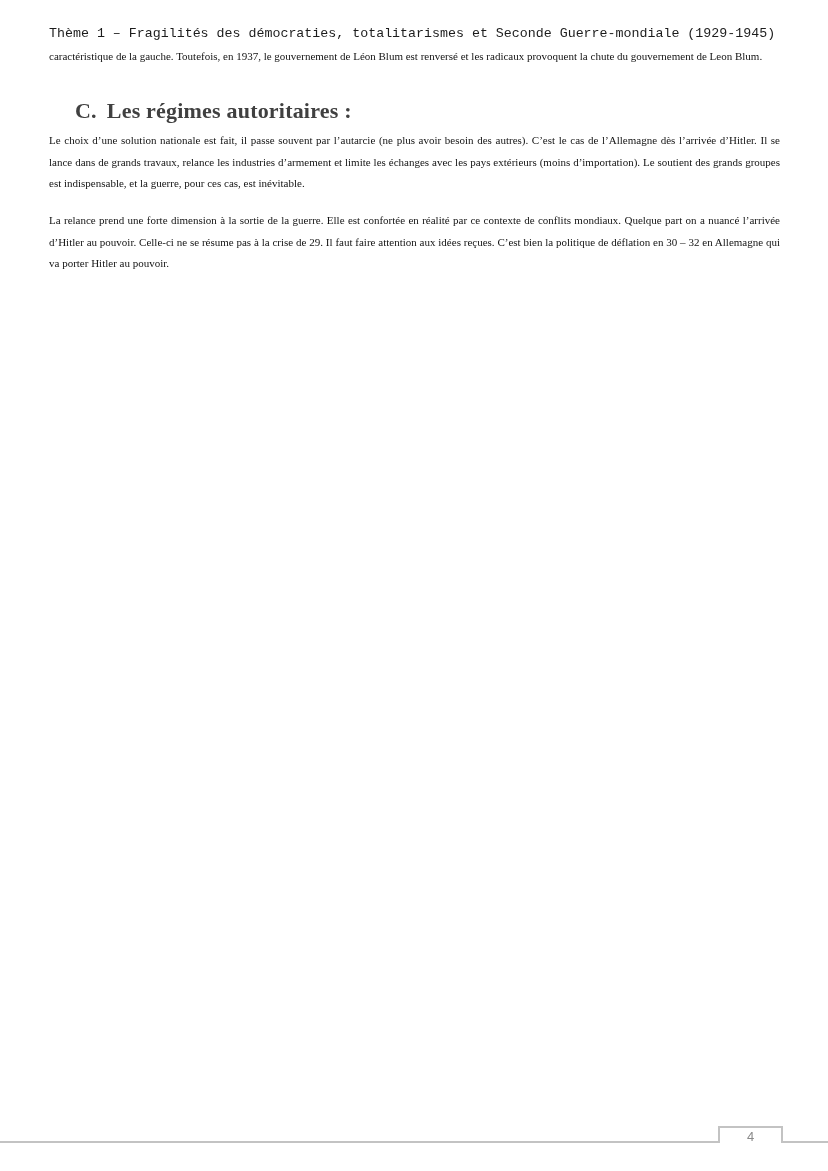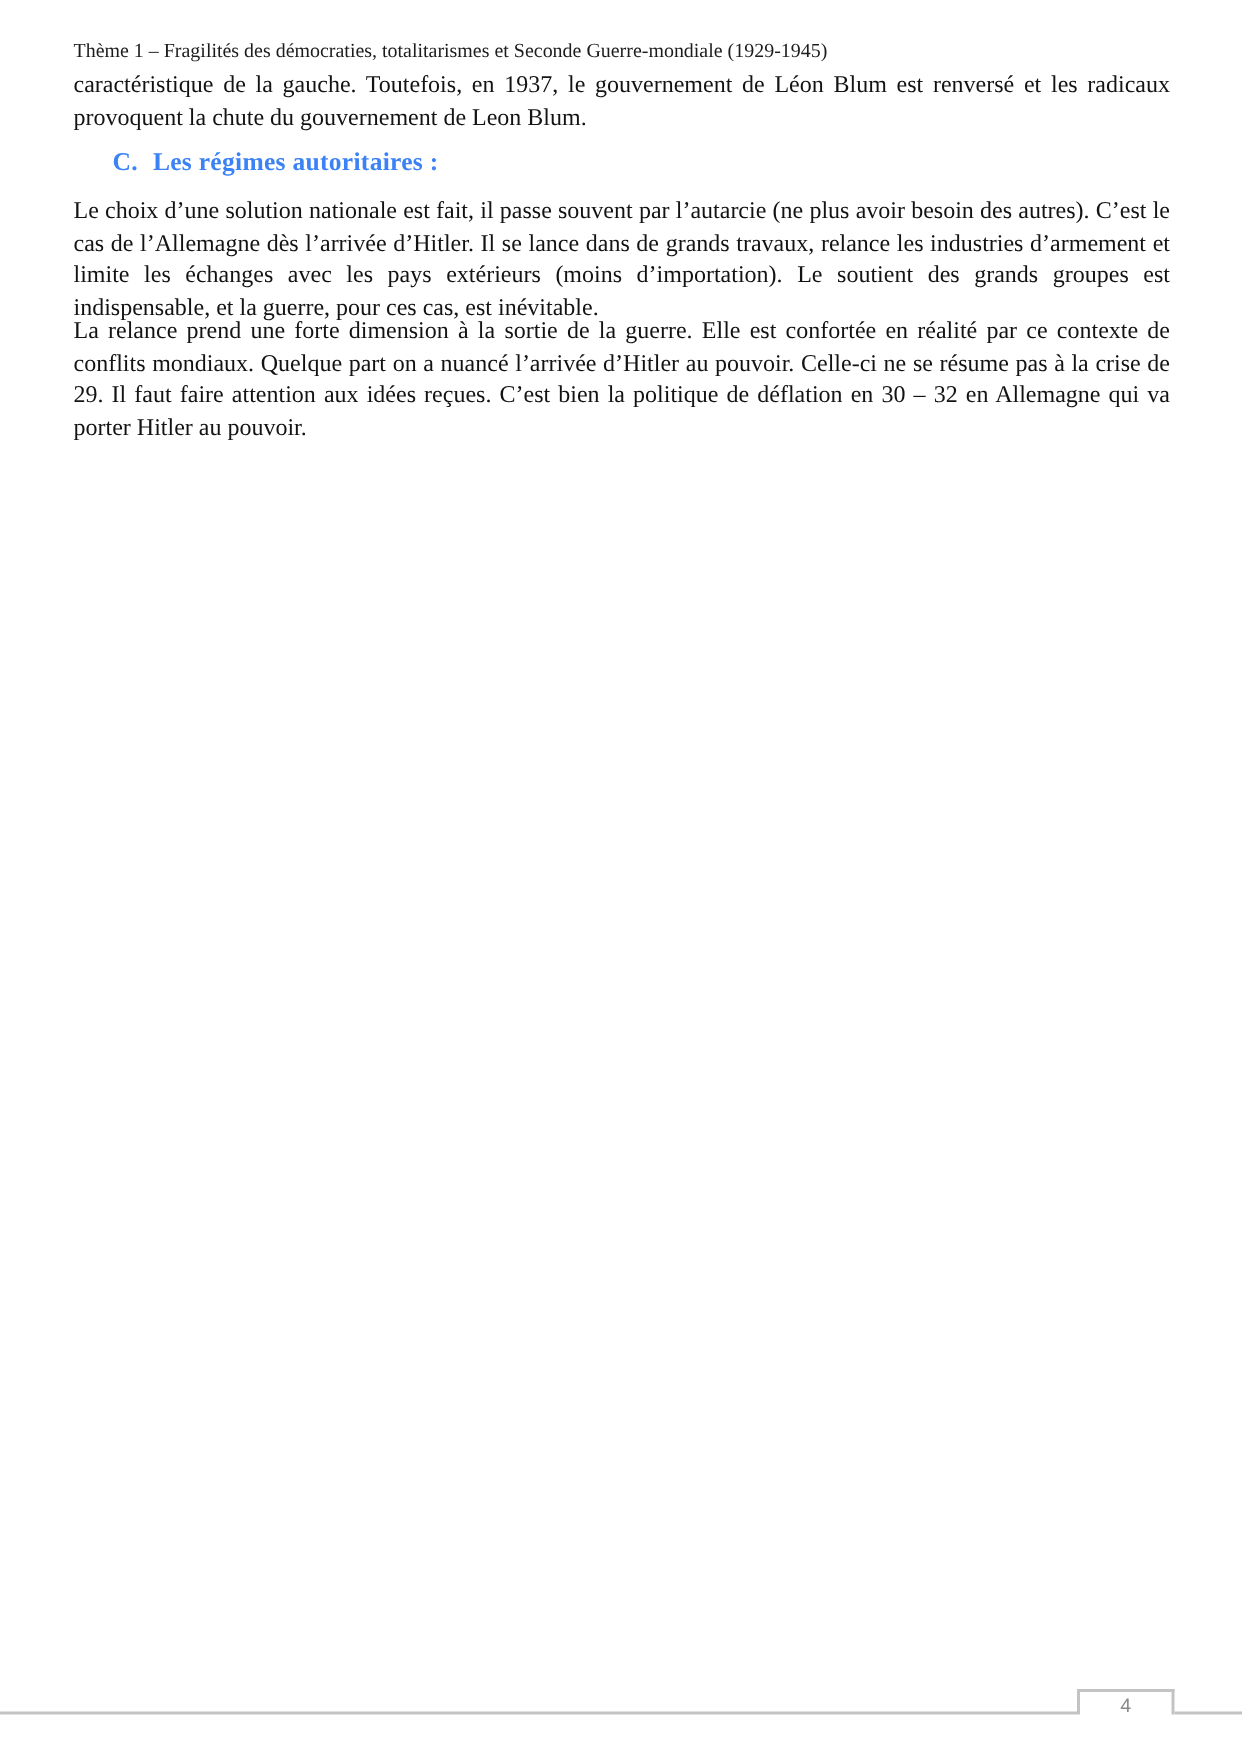--- a/index.html
+++ b/index.html
@@ -18,41 +18,42 @@
   }
   .page-header {
     position: absolute;
     left: 49px;
     top: 25px;
     width: 731px;
     font-size: 13.3px;
     line-height: 17px;
     color: #1c1c1c;
     white-space: nowrap;
+    font-family: Liberation Mono, monospace;
   }
   .para {
     position: absolute;
     left: 49px;
     width: 731px;
     margin: 0;
-    font-size: 16px;
+    font-size: 11px;
     line-height: 21.5px;
     text-align: justify;
     color: #131313;
   }
   .para-1 { top: 46px; }
   .para-2 { top: 130px; }
   .para-3 { top: 210px; }
   .section-heading {
     position: absolute;
     left: 75px;
     top: 98px;
-    font-size: 17px;
+    font-size: 22px;
     font-weight: bold;
-    color: #3b82f6;
+    color: #404040;
     letter-spacing: 0.2px;
   }
   .section-heading .marker {
     display: inline-block;
     margin-right: 10px;
   }
   .footer-rule {
     position: absolute;
     top: 1141px;
     border-top: 2px solid #c3c3c3;

